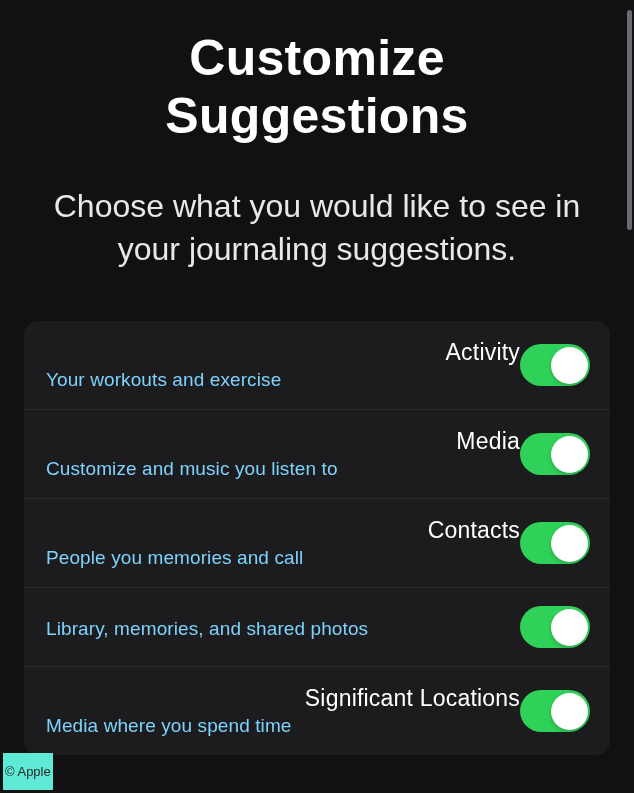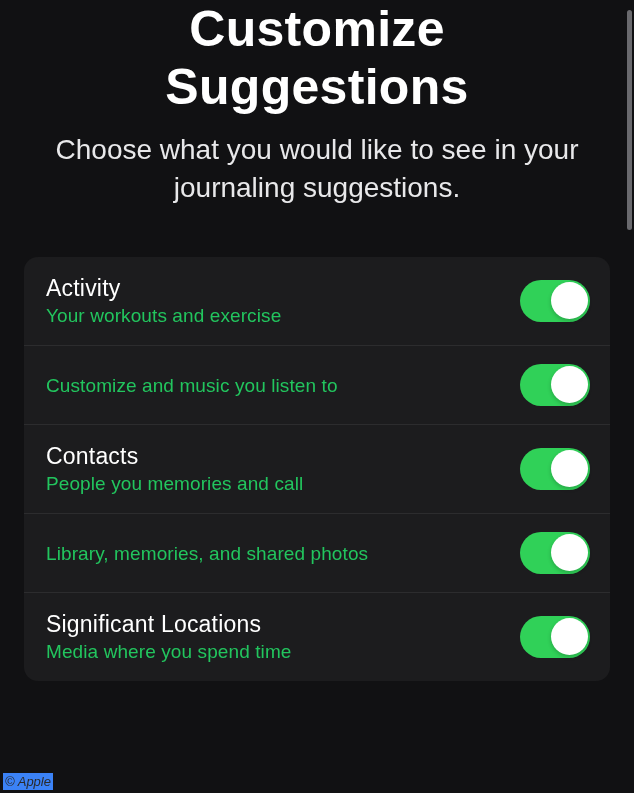--- a/index.html
+++ b/index.html
@@ -17,29 +17,29 @@
       position: relative;
     }
     .container {
       padding: 0 24px 0 24px;
     }
     .page-title {
       font-size: 50px;
       font-weight: 700;
       text-align: center;
       line-height: 1.15;
-      padding-top: 1px;
+      padding-top: 30px;
       letter-spacing: 0.3px;
     }
     .subtitle {
-      font-size: 28px;
+      font-size: 32px;
       font-weight: 400;
       text-align: center;
       color: #e8e8ea;
-      margin-top: 15px;
+      margin-top: 40px;
       line-height: 1.35;
       padding: 0 24px;
     }
     .settings-card {
       background: #1c1c1e;
       border-radius: 14px;
       margin-top: 50px;
       overflow: hidden;
     }
     .setting-row {
@@ -54,25 +54,26 @@
     }
     .setting-text {
       flex: 1;
       min-width: 0;
     }
     .setting-title {
       font-size: 23px;
       font-weight: 400;
       color: #ffffff;
       letter-spacing: 0.2px;
+      text-align: right;
     }
     .setting-desc {
       font-size: 19px;
       font-weight: 400;
-      color: #22c55e;
+      color: #7dd3fc;
       margin-top: 3px;
       letter-spacing: 0.1px;
     }
     .toggle {
       width: 70px;
       height: 42px;
       background: #30d158;
       border-radius: 21px;
       position: relative;
       flex-shrink: 0;
@@ -96,24 +97,23 @@
       height: 220px;
       background: #6a6a6e;
       border-radius: 3px;
     }
     .attribution {
       position: absolute;
       bottom: 3px;
       left: 3px;
       font-size: 13px;
       color: #2a2a2a;
-      background: #3b82f6;
-      padding: 1px 2px;
+      background: #5eead4;
+      padding: 11px 2px;
       font-weight: 500;
-      font-style: italic;
     }
   </style>
 </head>
 <body>
 
 <div class="container">
   <h1 class="page-title">
     <span>Customize</span><br>
     <span>Suggestions</span>
   </h1>
@@ -126,20 +126,21 @@
         <div class="setting-title">Activity</div>
         <div class="setting-desc">Your workouts and exercise</div>
       </div>
       <div class="toggle">
         <div class="toggle-knob"></div>
       </div>
     </div>
 
     <div class="setting-row">
       <div class="setting-text">
+        <div class="setting-title">Media</div>
         <div class="setting-desc">Customize and music you listen to</div>
       </div>
       <div class="toggle">
         <div class="toggle-knob"></div>
       </div>
     </div>
 
     <div class="setting-row">
       <div class="setting-text">
         <div class="setting-title">Contacts</div>

